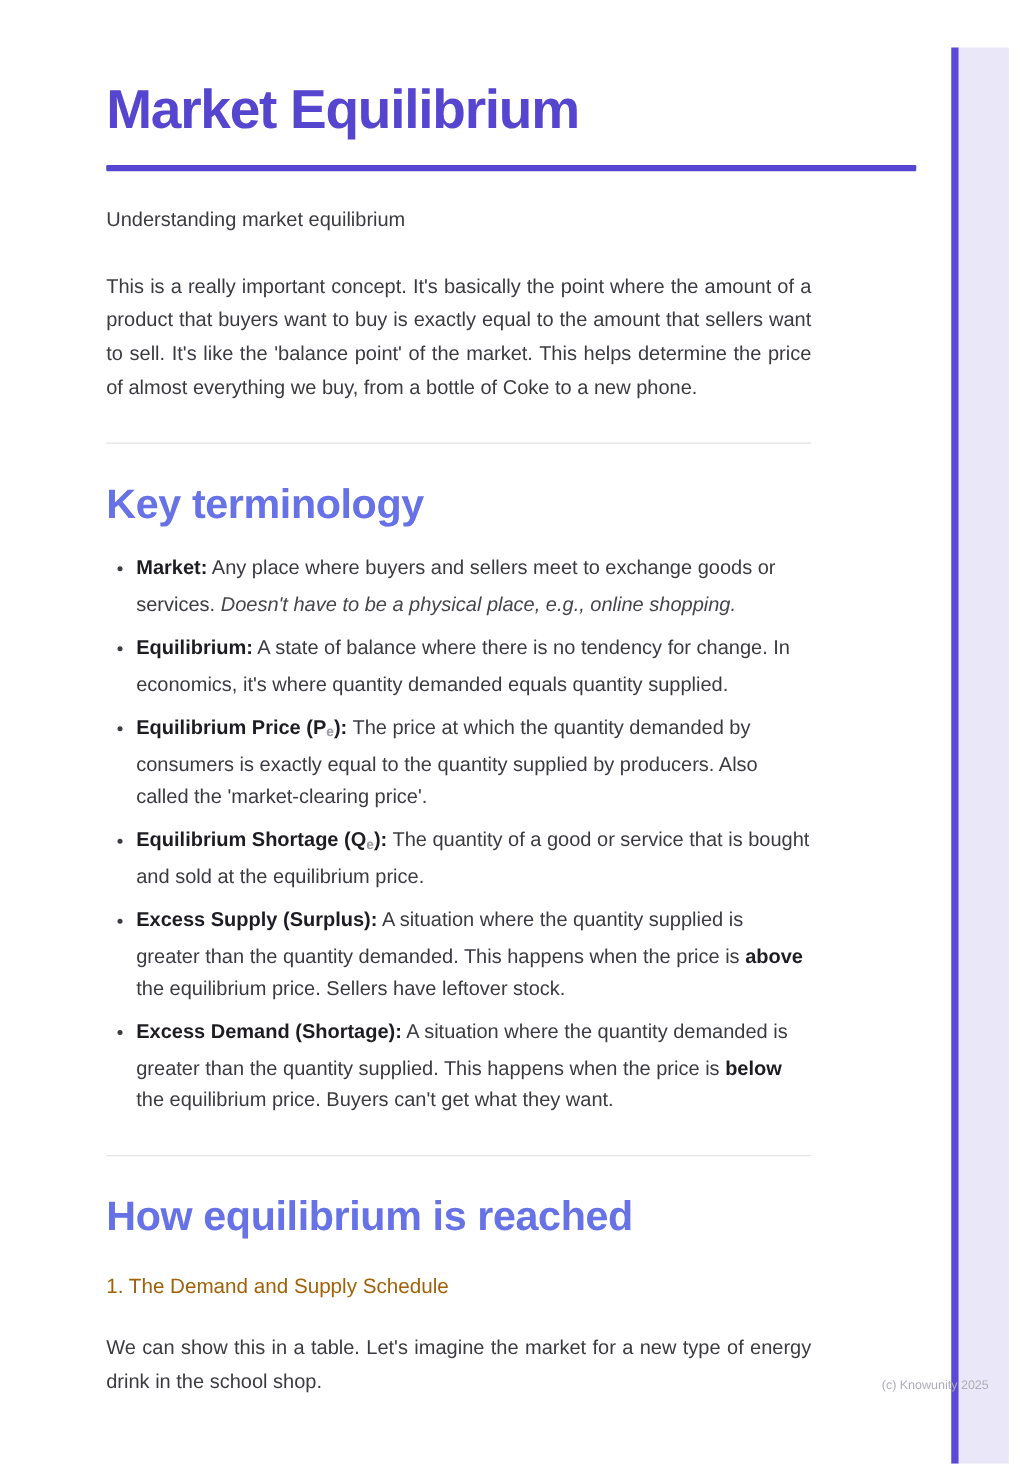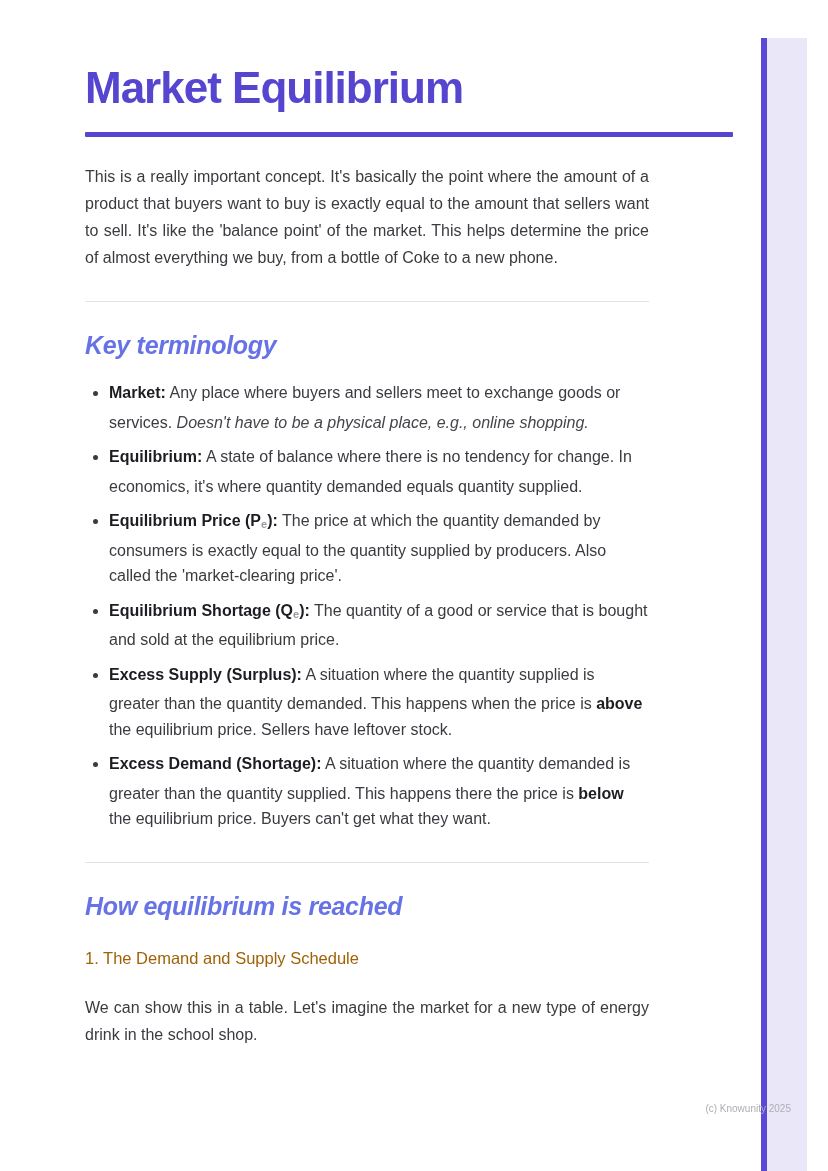--- a/index.html
+++ b/index.html
@@ -55,25 +55,24 @@
 
   hr.divider {
     border: none;
     border-top: 1px solid #e3e3e3;
     margin: 30px 0 0 0;
     width: 564px;
   }
 
   h2.section {
     margin-top: 29px;
-    font-size: 25px;
+    font-size: 33px;
     font-weight: 700;
     color: #6672e6;
     letter-spacing: -0.3px;
-    font-style: italic;
   }
 
   ul.terms {
     margin-top: 20px;
     padding-left: 24px;
     list-style: disc;
   }
   ul.terms li {
     font-size: 16px;
     line-height: 25.5px;
@@ -111,20 +110,21 @@
 <div class="page">
 
   <div class="side-bar"></div>
   <div class="side-panel"></div>
 
   <main class="content">
 
     <h1 class="title">Market Equilibrium</h1>
     <div class="title-rule"></div>
 
+    <p class="body">Understanding market equilibrium</p>
     <p class="body justify">This is a really important concept. It's basically the point where the amount of a product that buyers want to buy is exactly equal to the amount that sellers want to sell. It's like the 'balance point' of the market. This helps determine the price of almost everything we buy, from a bottle of Coke to a new phone.</p>
 
     <hr class="divider">
 
     <h2 class="section">Key terminology</h2>
 
     <ul class="terms">
       <li>
         <strong><span>Market:</span><span class="sub"></span><span></span></strong><span> Any place where buyers and sellers meet to exchange goods or services. </span><em>Doesn't have to be a physical place, e.g., online shopping.</em><strong class="bold-word"></strong><span></span>
       </li>
@@ -134,21 +134,21 @@
       <li>
         <strong><span>Equilibrium Price (P</span><span class="sub">e</span><span>):</span></strong><span> The price at which the quantity demanded by consumers is exactly equal to the quantity supplied by producers. Also called the 'market-clearing price'.</span><em></em><strong class="bold-word"></strong><span></span>
       </li>
       <li>
         <strong><span>Equilibrium Shortage (Q</span><span class="sub">e</span><span>):</span></strong><span> The quantity of a good or service that is bought and sold at the equilibrium price.</span><em></em><strong class="bold-word"></strong><span></span>
       </li>
       <li>
         <strong><span>Excess Supply (Surplus):</span><span class="sub"></span><span></span></strong><span> A situation where the quantity supplied is greater than the quantity demanded. This happens when the price is </span><em></em><strong class="bold-word">above</strong><span> the equilibrium price. Sellers have leftover stock.</span>
       </li>
       <li>
-        <strong><span>Excess Demand (Shortage):</span><span class="sub"></span><span></span></strong><span> A situation where the quantity demanded is greater than the quantity supplied. This happens there the price is </span><em></em><strong class="bold-word">below</strong><span> the equilibrium price. Buyers can't get what they want.</span>
+        <strong><span>Excess Demand (Shortage):</span><span class="sub"></span><span></span></strong><span> A situation where the quantity demanded is greater than the quantity supplied. This happens when the price is </span><em></em><strong class="bold-word">below</strong><span> the equilibrium price. Buyers can't get what they want.</span>
       </li>
     </ul>
 
     <hr class="divider">
 
     <h2 class="section">How equilibrium is reached</h2>
 
 
     <h3 class="subheading">1. The Demand and Supply Schedule</h3>
 

